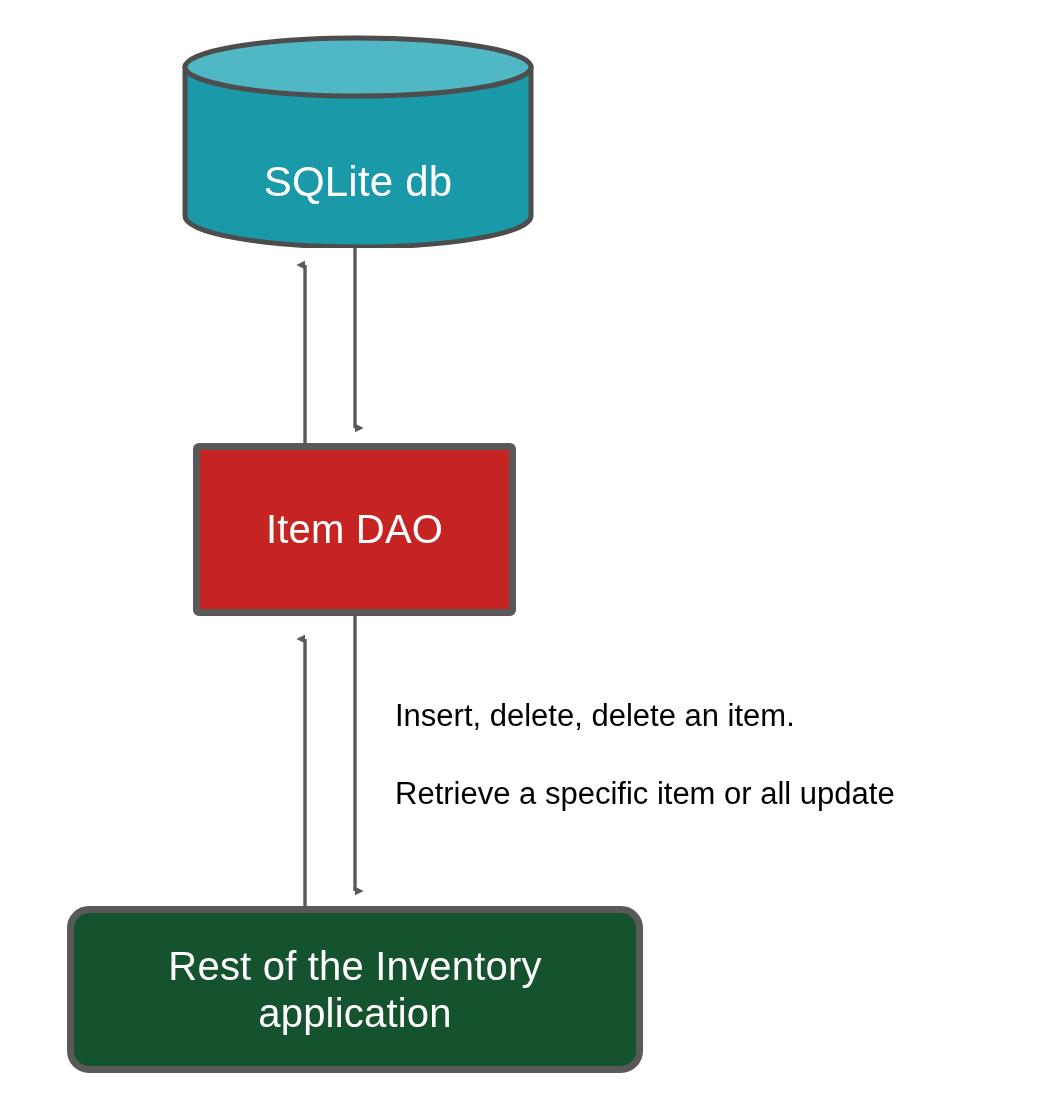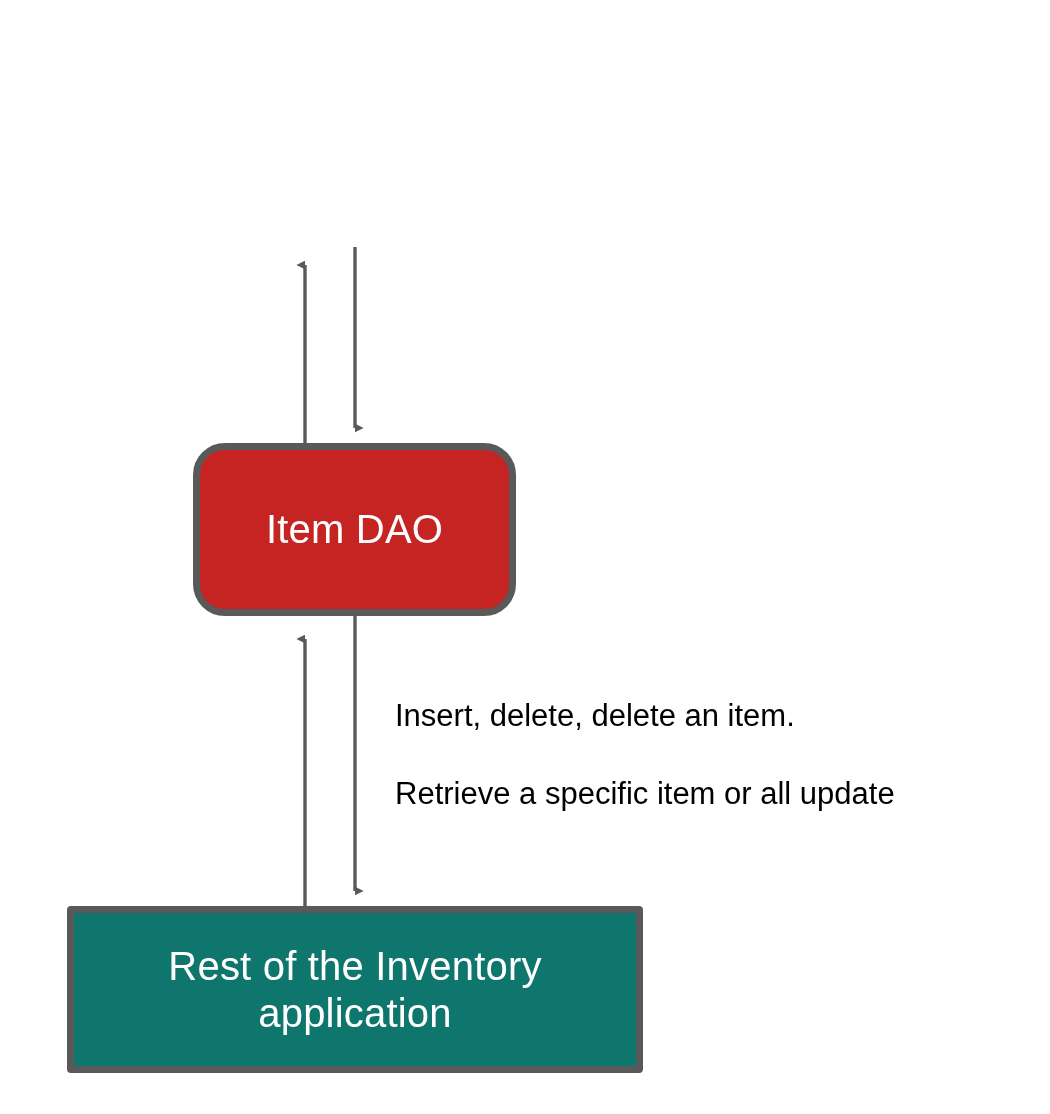--- a/index.html
+++ b/index.html
@@ -77,32 +77,32 @@
   }
 
   #dao-node {
     left: 193px;
     top: 443px;
     width: 323px;
     height: 173px;
     background: #C62323;
     border-width: 7px;
     border-color: #595959;
-    border-radius: 32px;
+    border-radius: 6px;
   }
 
   #app-node {
     left: 67px;
     top: 906px;
     width: 576px;
     height: 167px;
-    background: #0f766e;
+    background: #14532d;
     border-width: 7px;
     border-color: #595959;
-    border-radius: 4px;
+    border-radius: 22px;
   }
 
   
   .annotation {
     position: absolute;
     left: 395px;
     color: #000000;
     font-size: 31px;
     font-weight: 400;
     line-height: 1;
@@ -129,20 +129,29 @@
 
     <line x1="305" y1="444" x2="305" y2="265" stroke="#595959" stroke-width="3.4" marker-end="url(#arrowhead-up)"></line>
 
     <line x1="355" y1="247" x2="355" y2="428" stroke="#595959" stroke-width="3.4" marker-end="url(#arrowhead-down)"></line>
 
     <line x1="305" y1="906" x2="305" y2="639" stroke="#595959" stroke-width="3.4" marker-end="url(#arrowhead-up)"></line>
 
     <line x1="355" y1="616" x2="355" y2="891" stroke="#595959" stroke-width="3.4" marker-end="url(#arrowhead-down)"></line>
   </svg>
 
+  <div class="db-node">
+    <svg class="db-shape" viewBox="0 0 352 213" preserveAspectRatio="none">
+
+      <path d="M3,32 L3,181 A173,31 0 0 0 349,181 L349,32 Z" fill="#1A99A8" stroke="#4D4D4D" stroke-width="5" stroke-linejoin="round"></path>
+
+      <ellipse cx="176" cy="32" rx="173" ry="29" fill="#4FB8C4" stroke="#4D4D4D" stroke-width="5"></ellipse>
+    </svg>
+    <div class="db-label">SQLite db</div>
+  </div>
 
   <div id="dao-node" class="rect-node">
     <span class="rect-label">Item DAO</span>
   </div>
 
   <div id="annotation-line-1" class="annotation">Insert, delete, delete an item.</div>
   <div id="annotation-line-2" class="annotation">Retrieve a specific item or all update</div>
 
   <div id="app-node" class="rect-node">
     <span class="rect-label">Rest of the Inventory

